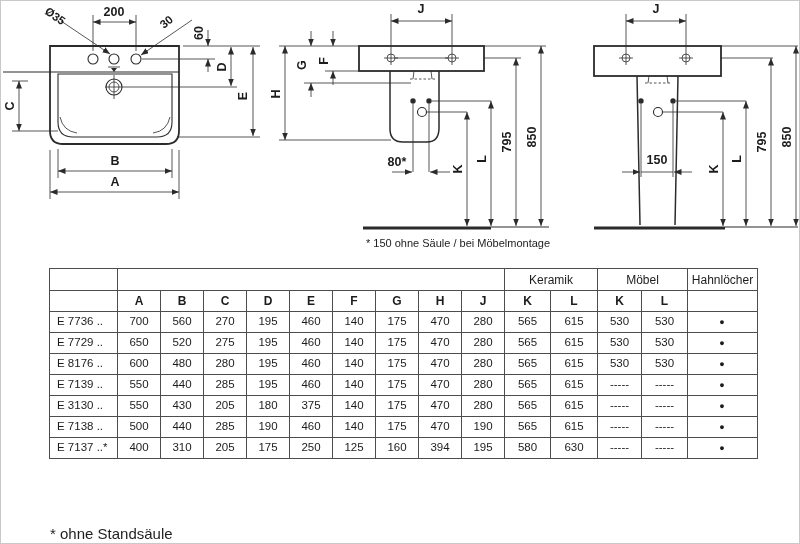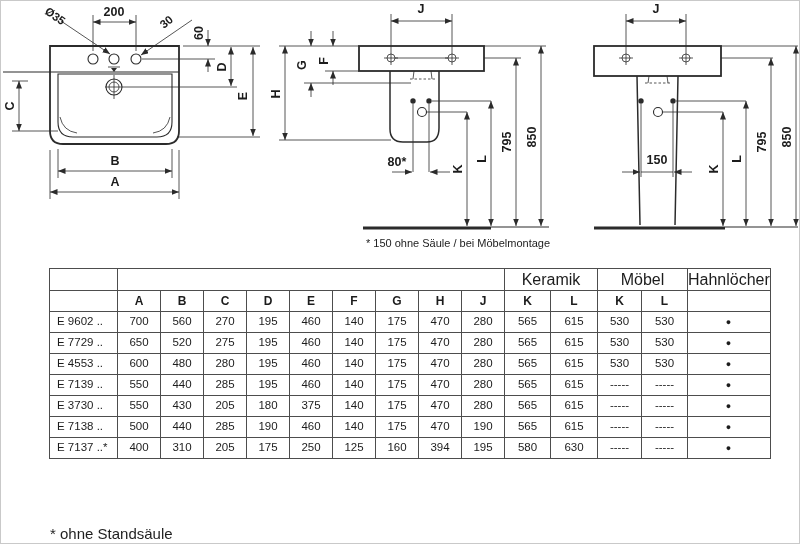--- a/index.html
+++ b/index.html
@@ -10,21 +10,21 @@
   .thk{stroke-width:1.8;}
   .med{stroke-width:1.1;}
   .thin{stroke-width:0.8;}
   .lbl{font:700 12.5px "Liberation Sans",sans-serif;fill:#1c1c1c;}
   .cal{font:700 11.5px "Liberation Sans",sans-serif;fill:#1c1c1c;}
   .fn{font:400 11px "Liberation Sans",sans-serif;fill:#1c1c1c;}
   .mid{text-anchor:middle;}
   #spec-table{position:absolute;left:48px;top:267px;border-collapse:collapse;table-layout:fixed;}
   #spec-table td{border:1px solid #4d4d4d;text-align:center;font-size:11.5px;color:#1c1c1c;
                  padding:0;height:20px;line-height:1;overflow:hidden;white-space:nowrap;}
-  #spec-table thead tr.gh td{height:21px;font-size:16px;}
+  #spec-table thead tr.gh td{height:21px;font-size:12px;}
   #spec-table thead tr.dh td{height:20px;font-weight:700;font-size:12px;}
   #spec-table td.model{text-align:left;padding-left:7px;}
   #spec-table td.holes{font-size:9px;letter-spacing:1px;}
   #table-footnote{position:absolute;left:49px;top:524px;font-size:15px;}
 </style>
 </head>
 <body>
 
 <div id="page">
 
@@ -263,21 +263,21 @@
       <td>J</td>
       <td>K</td>
       <td>L</td>
       <td>K</td>
       <td>L</td>
       <td></td>
     </tr>
   </thead>
   <tbody id="tbody">
         <tr>
-          <td class="model">E 9602 ..</td>
+          <td class="model">E 7736 ..</td>
           <td>700</td>
           <td>560</td>
           <td>270</td>
           <td>195</td>
           <td>460</td>
           <td>140</td>
           <td>175</td>
           <td>470</td>
           <td>280</td>
           <td>565</td>
@@ -297,21 +297,21 @@
           <td>175</td>
           <td>470</td>
           <td>280</td>
           <td>565</td>
           <td>615</td>
           <td>530</td>
           <td>530</td>
           <td class="holes">●</td>
         </tr>
         <tr>
-          <td class="model">E 4553 ..</td>
+          <td class="model">E 8176 ..</td>
           <td>600</td>
           <td>480</td>
           <td>280</td>
           <td>195</td>
           <td>460</td>
           <td>140</td>
           <td>175</td>
           <td>470</td>
           <td>280</td>
           <td>565</td>
@@ -331,21 +331,21 @@
           <td>175</td>
           <td>470</td>
           <td>280</td>
           <td>565</td>
           <td>615</td>
           <td>-----</td>
           <td>-----</td>
           <td class="holes">●</td>
         </tr>
         <tr>
-          <td class="model">E 3730 ..</td>
+          <td class="model">E 3130 ..</td>
           <td>550</td>
           <td>430</td>
           <td>205</td>
           <td>180</td>
           <td>375</td>
           <td>140</td>
           <td>175</td>
           <td>470</td>
           <td>280</td>
           <td>565</td>

